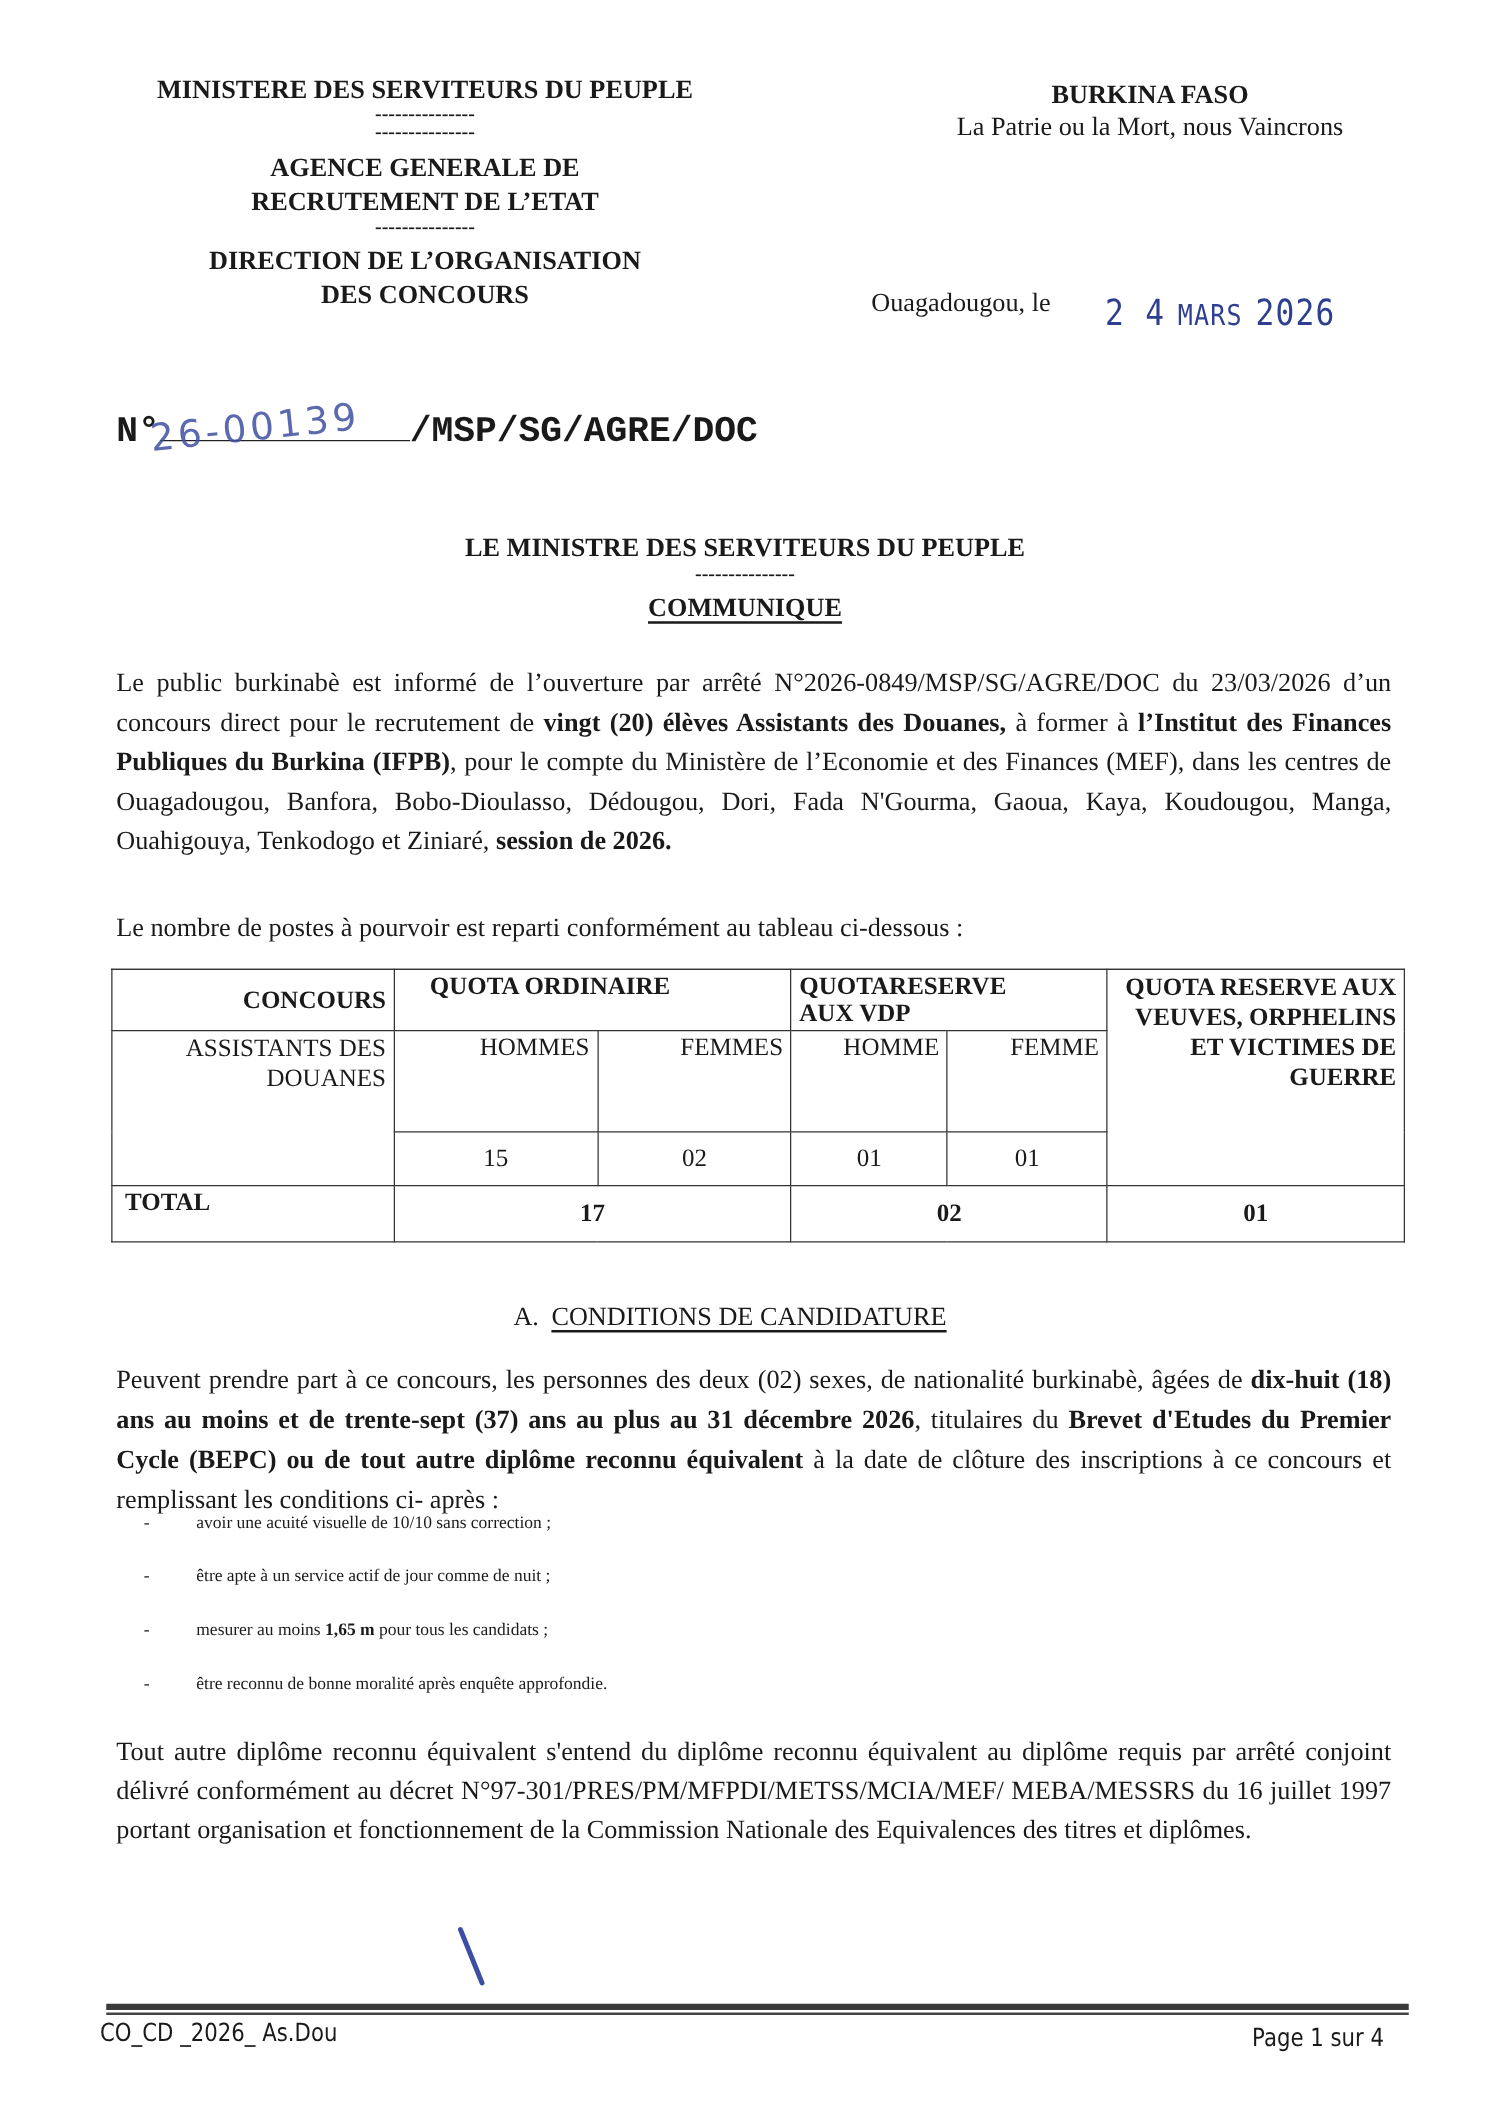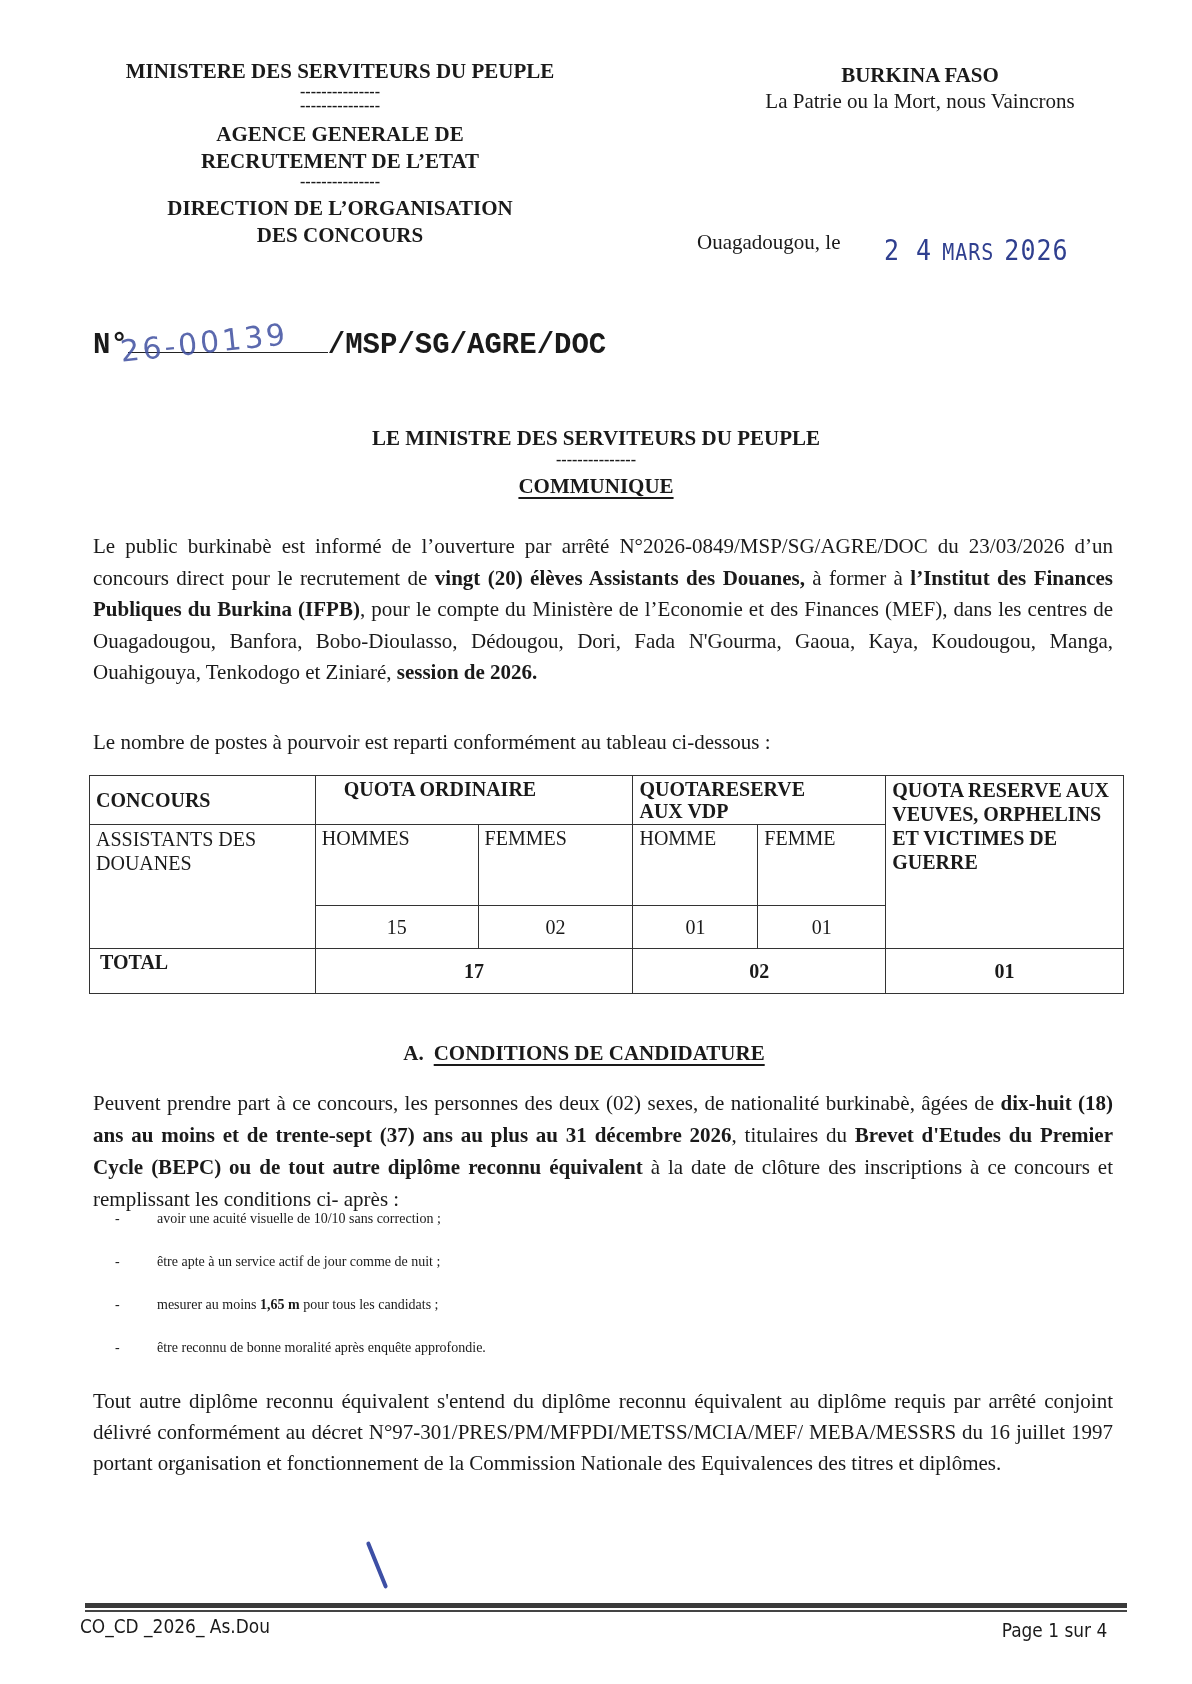--- a/index.html
+++ b/index.html
@@ -33,25 +33,25 @@
 
   
   .para { left: 93px; width: 1020px; font-size: 21px; line-height: 31.5px; text-align: justify; }
   .p1 { top: 531px; }
   .p2 { top: 727px; text-align: left; }
 
   
   table.quota { position: absolute; left: 89px; top: 775px; width: 1035px; border-collapse: collapse; font-size: 20px; }
   table.quota td { border: 1.6px solid #333; vertical-align: top; padding: 2px 6px; }
   .th { font-weight: bold; }
-  .c { text-align: left; }
+  .c { text-align: right; }
   .num { text-align: center; vertical-align: middle !important; height: 38px; }
 
   
-  .secA { left: 0; top: 1041px; width: 1168px; text-align: center; font-size: 21px; font-weight: bold; }
+  .secA { left: 0; top: 1041px; width: 1168px; text-align: center; font-size: 21px; font-weight: normal; }
   .secA u { text-underline-offset: 4px; margin-left: 10px; }
   .p3 { top: 1087px; line-height: 32px; }
   .bullets { left: 115px; top: 1206px; width: 900px; font-size: 14px; list-style: none; margin: 0; padding: 0; }
   .bullets li { height: 43px; line-height: 26px; }
   .bullets li .dash { display: inline-block; width: 42px; }
   .p4 { top: 1386px; line-height: 31px; }
 
   
   .penmark { left: 375px; top: 1540px; width: 4px; height: 50px; background: #3d4fa5; transform: rotate(-22deg); border-radius: 2px; }
 

